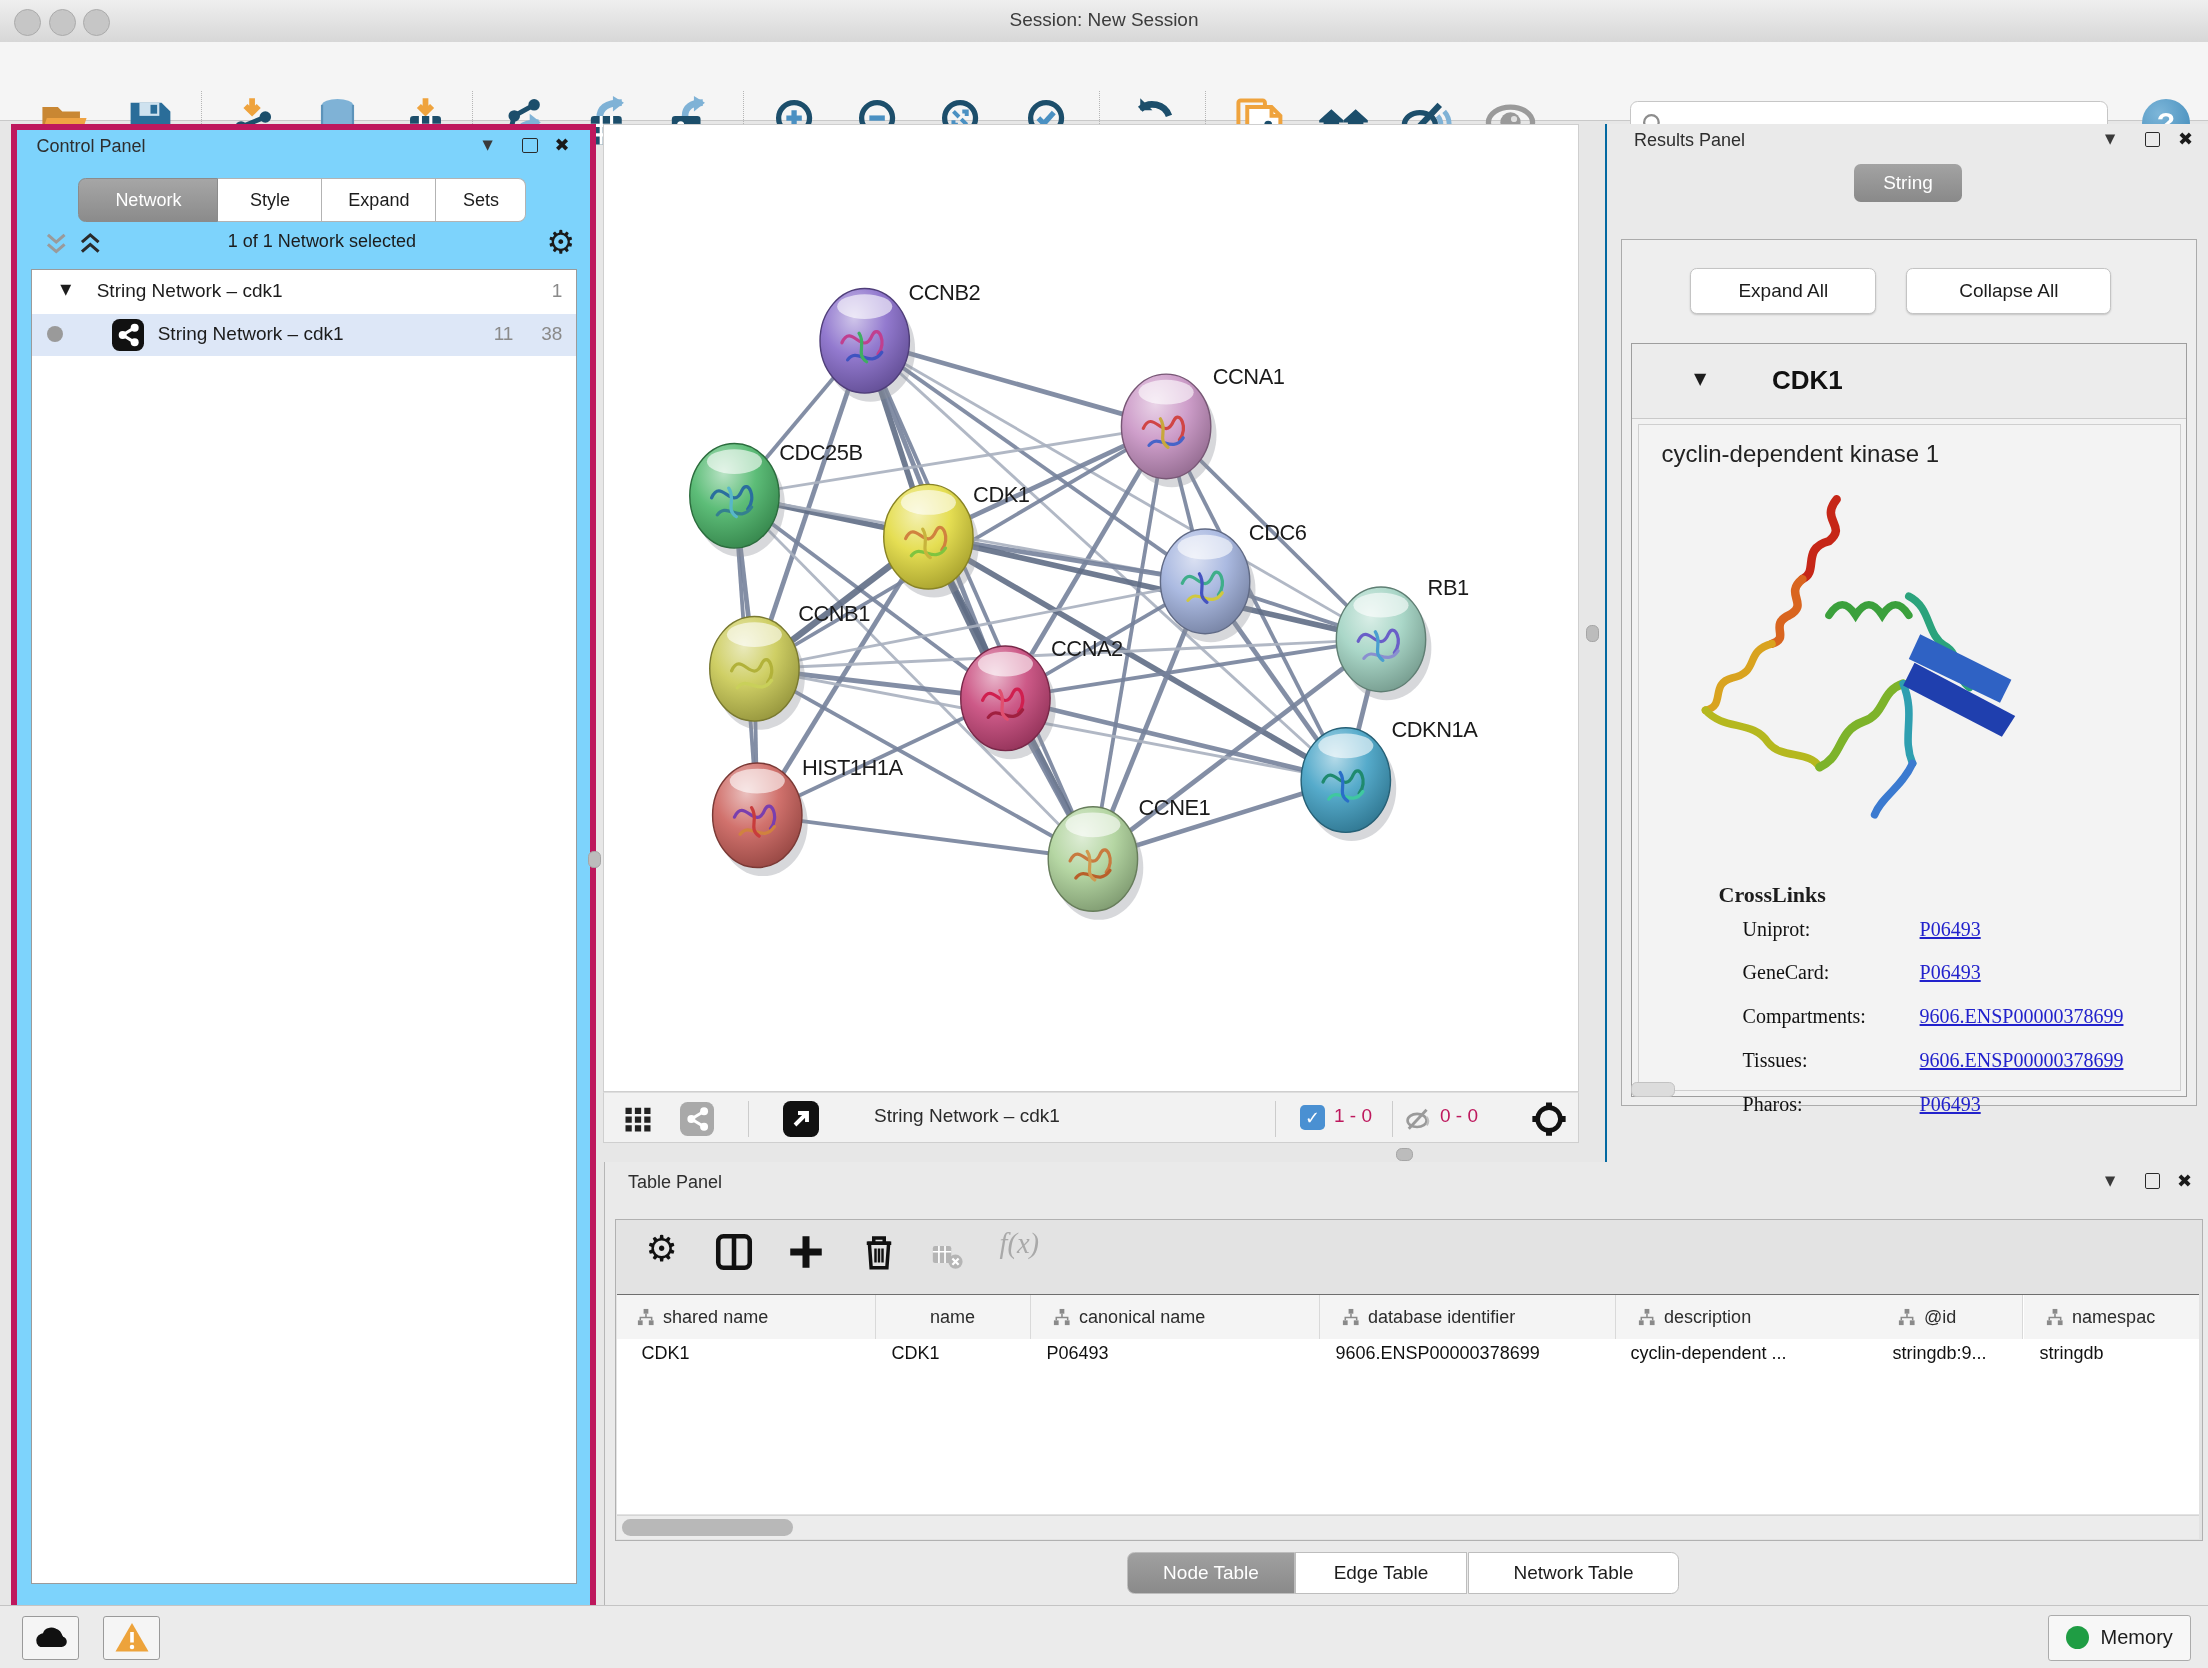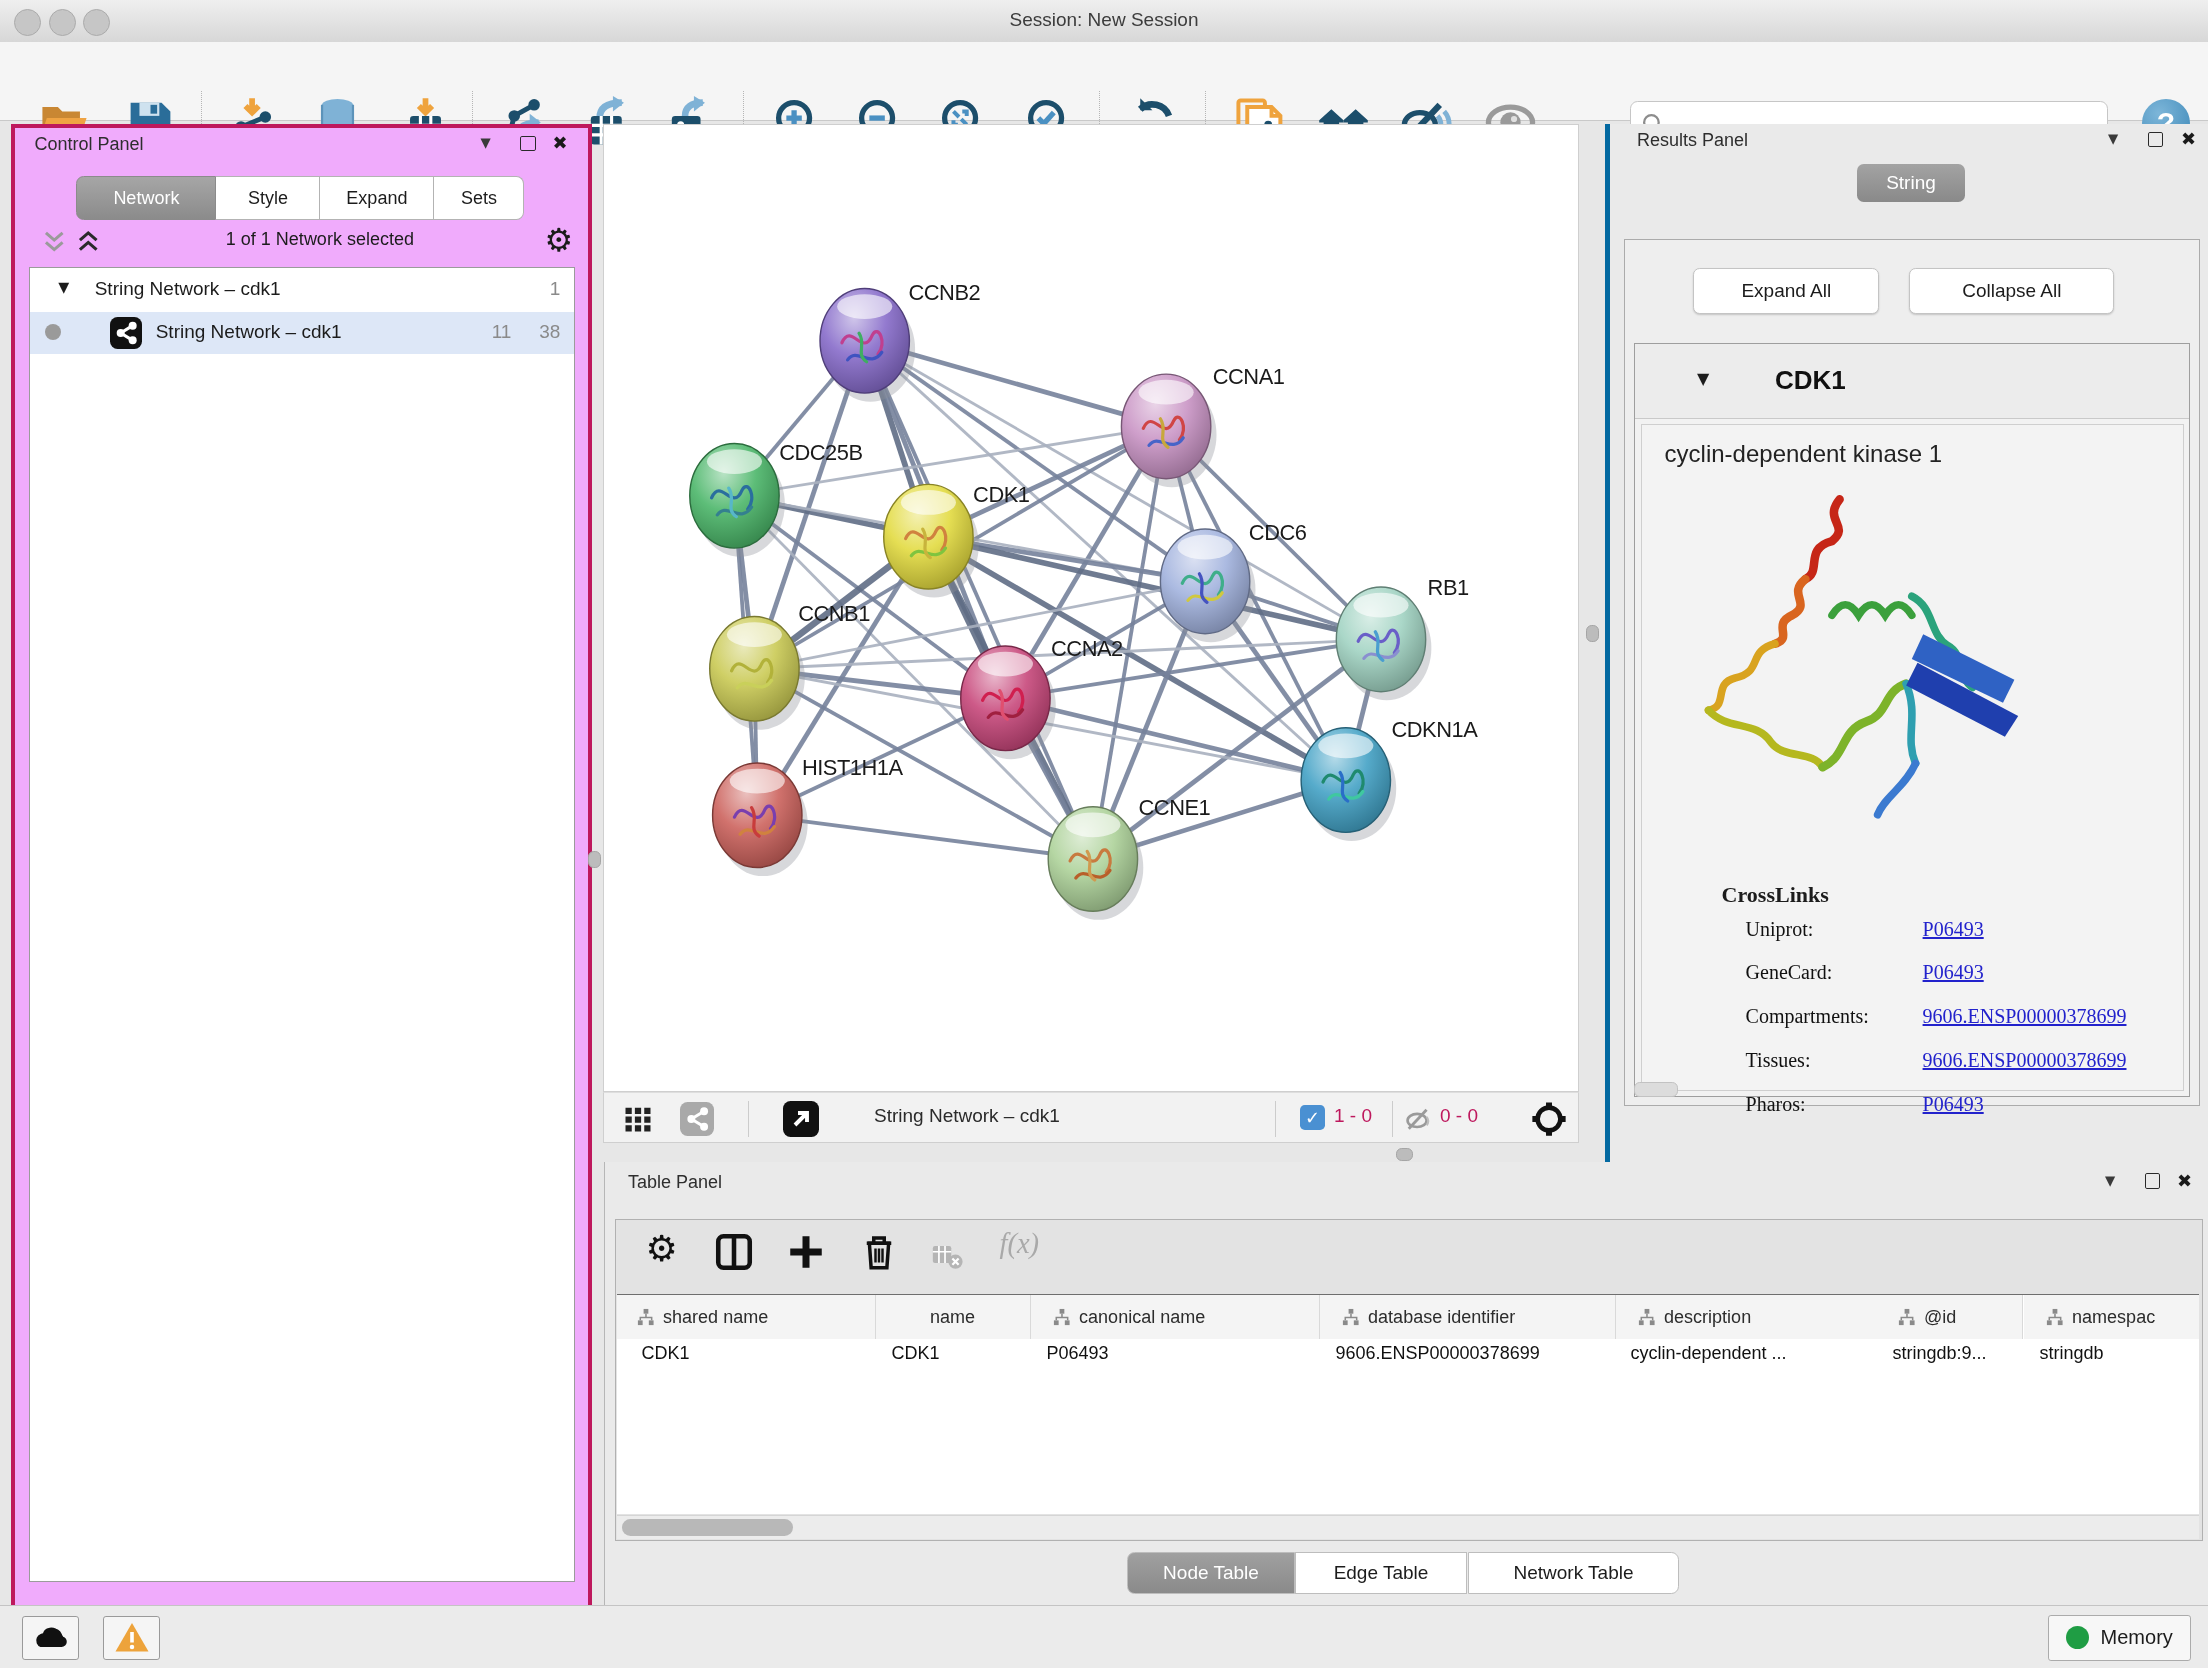--- a/index.html
+++ b/index.html
@@ -16,41 +16,41 @@
   #search-wrap{left:1630px;top:59px;width:476px;height:44px;background:#fff;border:1px solid #c6c6c6;border-radius:7.6px;}
   #search-input{position:absolute;left:42px;top:1.9px;width:418px;height:36px;border:none;outline:none;font-size:19px;background:transparent;}
   #help-btn{left:2142px;top:57px;width:48px;height:48px;border-radius:50%;background:radial-gradient(circle at 35% 30%,#7db6d9,#3c87b7);color:#fff;font-size:30px;font-weight:bold;text-align:center;line-height:48px;}
   
   .panel-title{font-size:18px;color:#2e2e2e;}
   .glyph{font-family:"DejaVu Sans",sans-serif;}
   .caret{font-size:13.3px;color:#3a3a3a;}
   .closex{font-size:18px;color:#1a1a1a;font-weight:bold;}
   .floatbox{width:13.3px;height:13.3px;border:1.9px solid #2a2a2a;border-radius:1.9px;}
   
-  #control-panel{left:11.4px;top:124px;width:573px;height:1482px;background:#f0abfc;border:4px solid #be185d;}
+  #control-panel{left:11.4px;top:124px;width:573px;height:1482px;background:#7dd3fc;border:6px solid #be185d;}
   .seg-tabs{position:absolute;display:flex;height:44px;}
   .seg{box-sizing:border-box;border:1px solid #b3b3b3;background:#fff;font-size:18px;display:flex;align-items:center;justify-content:center;color:#1c1c1c;border-left:none;}
   .seg:first-child{border-left:1px solid #b3b3b3;border-radius:7.6px 0 0 7.6px;}
   .seg:last-child{border-radius:0 7.6px 7.6px 0;}
   .seg.sel{background:linear-gradient(#a6a6a6,#8b8b8b);color:#fff;border-color:#8b8b8b;}
   #cp-list{left:13.3px;top:139px;width:544px;height:1313px;background:#fff;border:1px solid #9b9b9b;}
   .cp-row{position:absolute;left:0;width:100%;height:42px;font-size:19px;}
   .cp-row .num{position:absolute;color:#8a8a8a;}
   #cp-row2{background:#dde7f7;}
   .share-sq{position:absolute;width:32px;height:32px;background:#111;border-radius:7.6px;}
   
   #net-canvas{left:603px;top:124px;width:976px;height:968px;background:#fff;border:1px solid #cfcfcf;box-sizing:border-box;}
   #net-toolbar{left:603px;top:1092px;width:976px;height:51px;background:#f2f2f2;border:1px solid #cfcfcf;border-top:1px solid #dedede;box-sizing:border-box;}
   .nt-sep{position:absolute;top:7.6px;height:36px;border-left:1px solid #cccccc;}
   .nt-text{position:absolute;font-size:19px;color:#2b2b2b;}
   .nt-gray{color:#be185d;}
   .checkbox{position:absolute;width:25px;height:25px;background:#4a90d2;border-radius:4.8px;color:#fff;font-size:18px;text-align:center;line-height:25px;}
   .split-dot{position:absolute;width:11.4px;height:15px;border-radius:5.7px;background:#bcbcbc;border:1px solid #a5a5a5;}
   
-  #results-panel{left:1605px;top:124px;width:603px;height:1039px;background:#eaeaea;border-left:5px solid #0369a1;box-sizing:border-box;}
+  #results-panel{left:1605px;top:124px;width:603px;height:1039px;background:#eaeaea;border-left:2px solid #0369a1;box-sizing:border-box;}
   #rp-tab{left:247px;top:40px;width:108px;height:38px;background:linear-gradient(#a3a3a3,#898989);border-radius:6.7px;color:#fff;font-size:19px;display:flex;align-items:center;justify-content:center;}
   #rp-box{left:14.3px;top:115px;width:574px;height:865px;background:#eeeeee;border:1px solid #ababab;}
   .rp-btn{position:absolute;height:44px;background:#fff;border:1px solid #c4c4c4;border-radius:6.7px;font-size:19px;display:flex;align-items:center;justify-content:center;box-shadow:0 1px 1.9px rgba(0,0,0,.18);}
   #rp-section{left:8.6px;top:103px;width:554px;height:752px;background:#f2f2f2;border:1px solid #9e9e9e;}
   #rp-sec-head{left:0;top:0;width:100%;height:74px;background:#ececec;border-bottom:1px solid #c9c9c9;}
   #rp-name{font-size:26px;font-weight:bold;color:#111;}
   #rp-desc{font-size:24px;color:#222;}
   .serif{font-family:"Liberation Serif",serif;margin-left:44px;}
   .xl-label{position:absolute;font-size:20px;color:#111;}
   .xl-value{position:absolute;font-size:20px;color:#2222cc;text-decoration:underline;}

